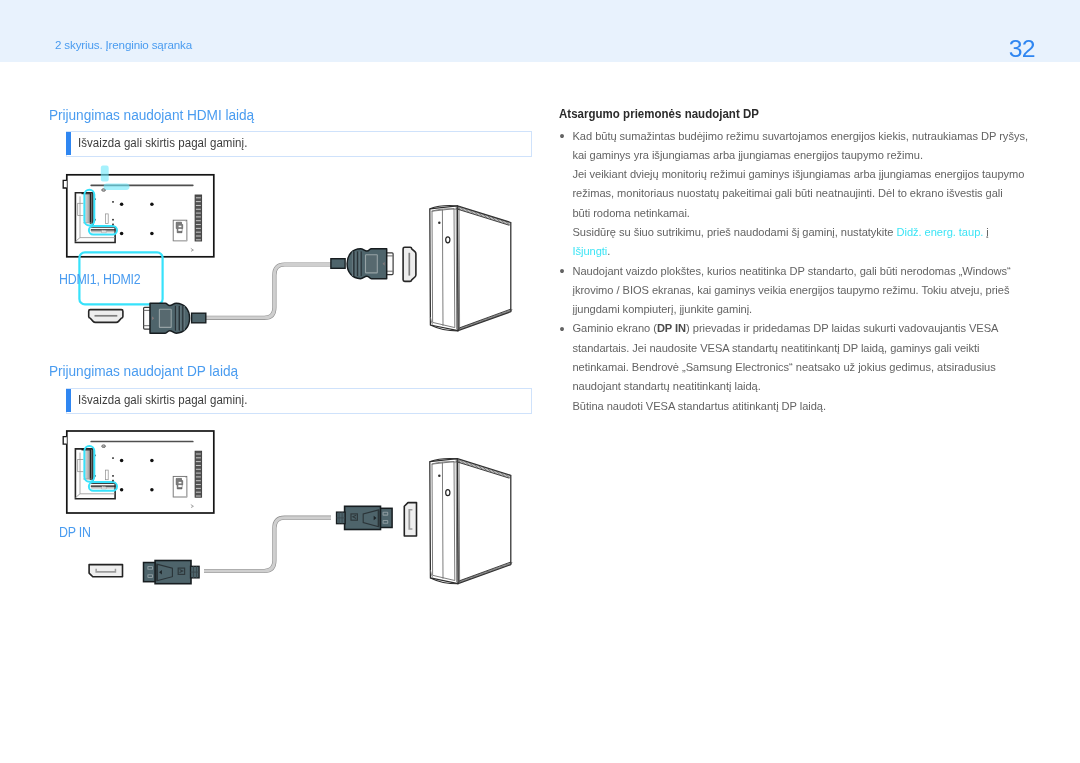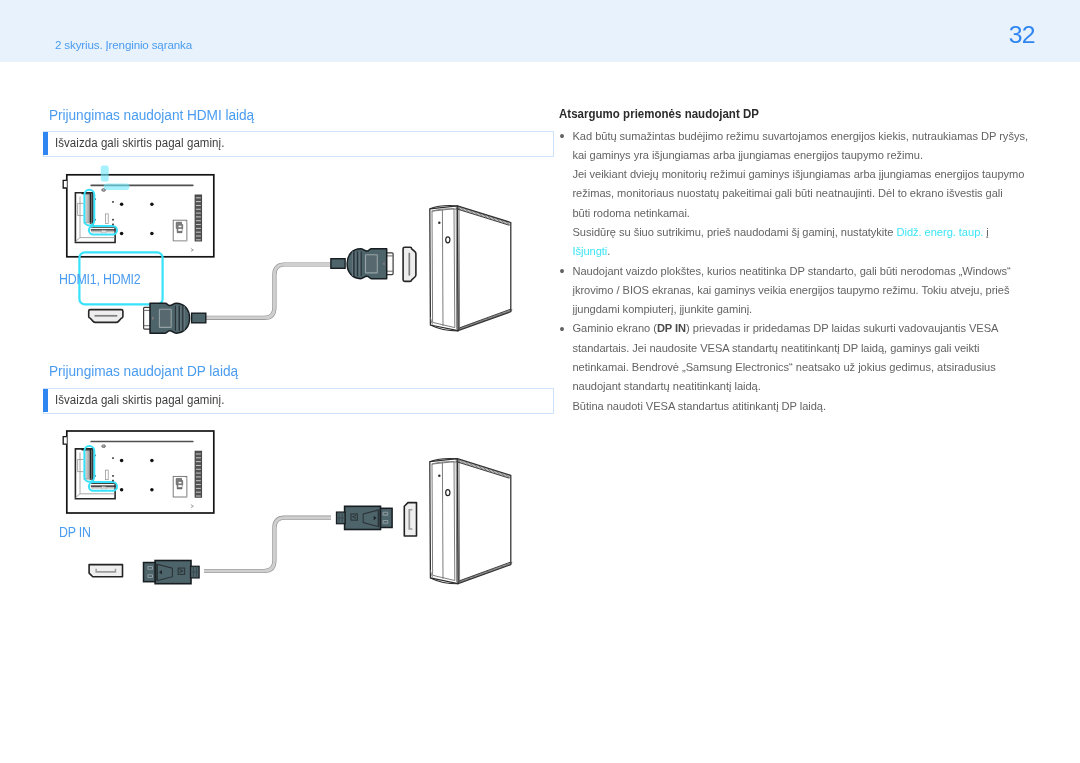--- a/index.html
+++ b/index.html
@@ -1,22 +1,22 @@
 <!DOCTYPE html>
 <html><head>
 <meta charset="utf-8">
 <style>
   html,body{margin:0;padding:0;}
   body{width:1080px;height:763px;background:#fff;font-family:"Liberation Sans",sans-serif;overflow:hidden;}
   .page{position:relative;width:1080px;height:763px;background:#fff;}
   .topband{position:absolute;left:0;top:0;width:1080px;height:62px;background:#e8f2fd;}
   .crumb{position:absolute;left:55px;top:38px;font-size:11.6px;color:#4a9cf0;letter-spacing:-0.15px;}
-  .pageno{position:absolute;left:0;top:21px;width:1034.6px;text-align:right;font-size:24.8px;color:#2f86f1;letter-spacing:-0.9px;}
+  .pageno{position:absolute;left:0;top:35px;width:1034.6px;text-align:right;font-size:24.8px;color:#2f86f1;letter-spacing:-0.9px;}
   .sec{position:absolute;left:49px;font-size:15.1px;color:#4a9cf0;letter-spacing:-0.05px;white-space:nowrap;transform:scaleX(0.905);transform-origin:0 0;}
-  .notice{position:absolute;left:43px;width:511px;height:26px;border:1px solid #cfe2fb;background:#fff;box-sizing:border-box;}
+  .notice{position:absolute;left:66px;width:466px;height:26px;border:1px solid #cfe2fb;background:#fff;box-sizing:border-box;}
   .notice .bar{position:absolute;left:-0.8px;top:0.4px;bottom:0.6px;width:4.8px;background:#2f86f1;}
   .notice .txt{position:absolute;left:10.8px;top:4.4px;font-size:12.3px;color:#3d3d3d;letter-spacing:0.06px;white-space:nowrap;transform:scaleX(0.935);transform-origin:0 0;}
   .rcol{position:absolute;left:559px;top:105.6px;width:496px;transform:scaleX(0.962);transform-origin:0 0;}
   .rhead{font-size:13.1px;color:#2b2b2b;font-weight:bold;letter-spacing:0.03px;white-space:nowrap;transform:scaleX(0.912);transform-origin:0 0;height:12.6px;margin:0 0 8.4px 0;}
   .blist{list-style:none;margin:0;padding:0;}
   .blist li{position:relative;padding-left:14px;white-space:nowrap;font-size:11.55px;color:#636363;line-height:19.28px;letter-spacing:-0.05px;}
   .bul{position:absolute;left:0.6px;top:-0.4px;color:#636363;font-size:15px;line-height:19.28px;}
   .hl{color:#3ce4f5;}
   .dpin{font-weight:bold;color:#4a4a4a;}
   svg{display:block;overflow:visible;}

